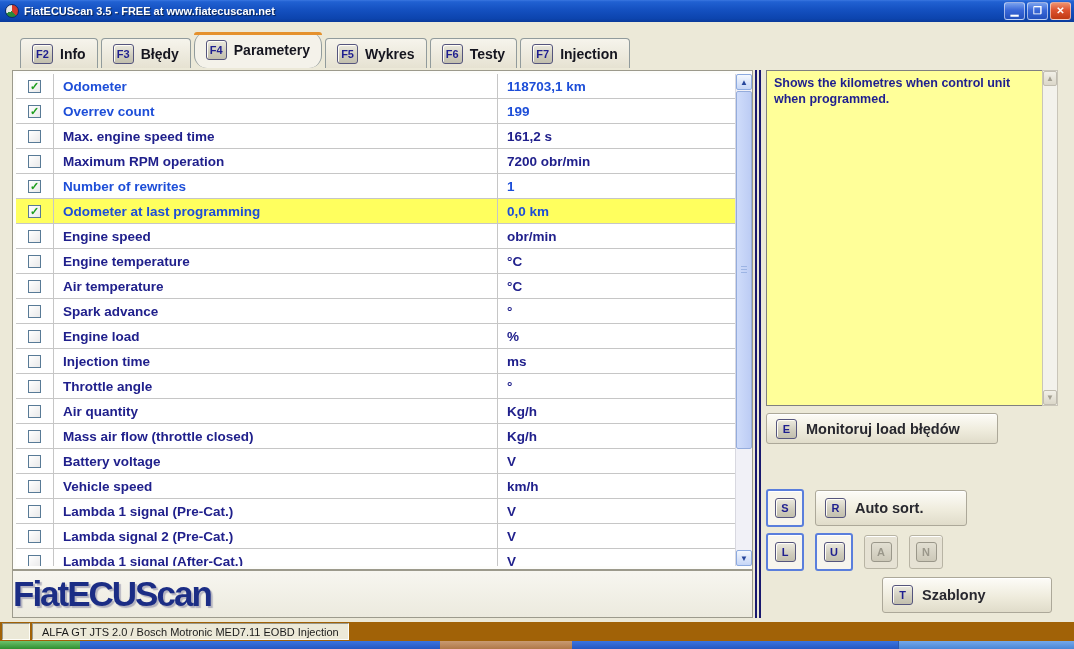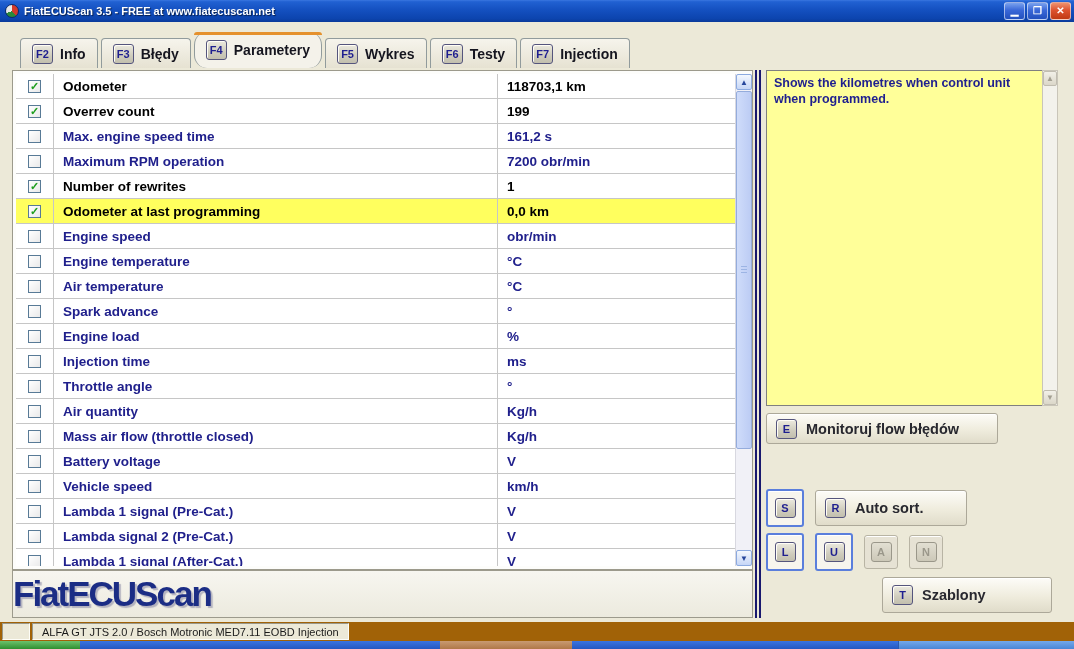--- a/index.html
+++ b/index.html
@@ -49,21 +49,21 @@
     background:#fff; cursor:pointer; }
   .p-row.highlight { background:#ffff5e; }
   .cb-cell { width:38px; flex:none; border-right:1px solid #c6c6c6;
     display:flex; align-items:center; justify-content:center; }
   .cb { width:13px; height:13px; border:1px solid #587a96; background:linear-gradient(135deg,#fff,#e9e9e9);
     font-size:11px; font-weight:bold; color:#1f9e1f; line-height:11px; text-align:center; }
   .name-cell { flex:1; border-right:1px solid #c6c6c6; display:flex; align-items:center;
     padding-left:9px; font-weight:bold; font-size:13.5px; }
   .val-cell { width:237px; flex:none; display:flex; align-items:center; padding-left:9px;
     font-weight:bold; font-size:13.5px; }
-  .p-row.checked .name-cell, .p-row.checked .val-cell { color:#000000; }
+  .p-row.checked .name-cell, .p-row.checked .val-cell { color:#1d4ed8; }
   .p-row.unchecked .name-cell, .p-row.unchecked .val-cell { color:#20208c; }
 
   
   .vscroll { width:17px; flex:none; background:#f1f1f7; border-left:1px solid #d8d8e0;
     display:flex; flex-direction:column; }
   .sb-btn { height:16px; flex:none; background:linear-gradient(180deg,#f4f8fe,#c6d6f6);
     border:1px solid #8caae0; border-radius:2px; color:#27479c; font-size:8px;
     display:flex; align-items:center; justify-content:center; cursor:pointer; }
   .sb-track { flex:1; position:relative; }
   .sb-thumb { position:absolute; top:1px; left:0; right:0; height:358px;
@@ -349,21 +349,21 @@
             <span>▲</span>
           </div>
         <div class="gsb-btn">
             <span>▼</span>
           </div>
       </div>
     </div>
 
     <div class="xp-btn monitor-btn">
       <span class="keycap">E</span>
-      <span class="btn-label">Monitoruj flow błędów</span>
+      <span class="btn-label">Monitoruj load błędów</span>
     </div>
 
     <div class="sort-row">
       <div class="xp-btn sq-btn focus">
         <span class="keycap">S</span>
       </div>
       <div class="xp-btn auto-sort-btn">
         <span class="keycap">R</span>
         <span class="btn-label">Auto sort.</span>
       </div>

